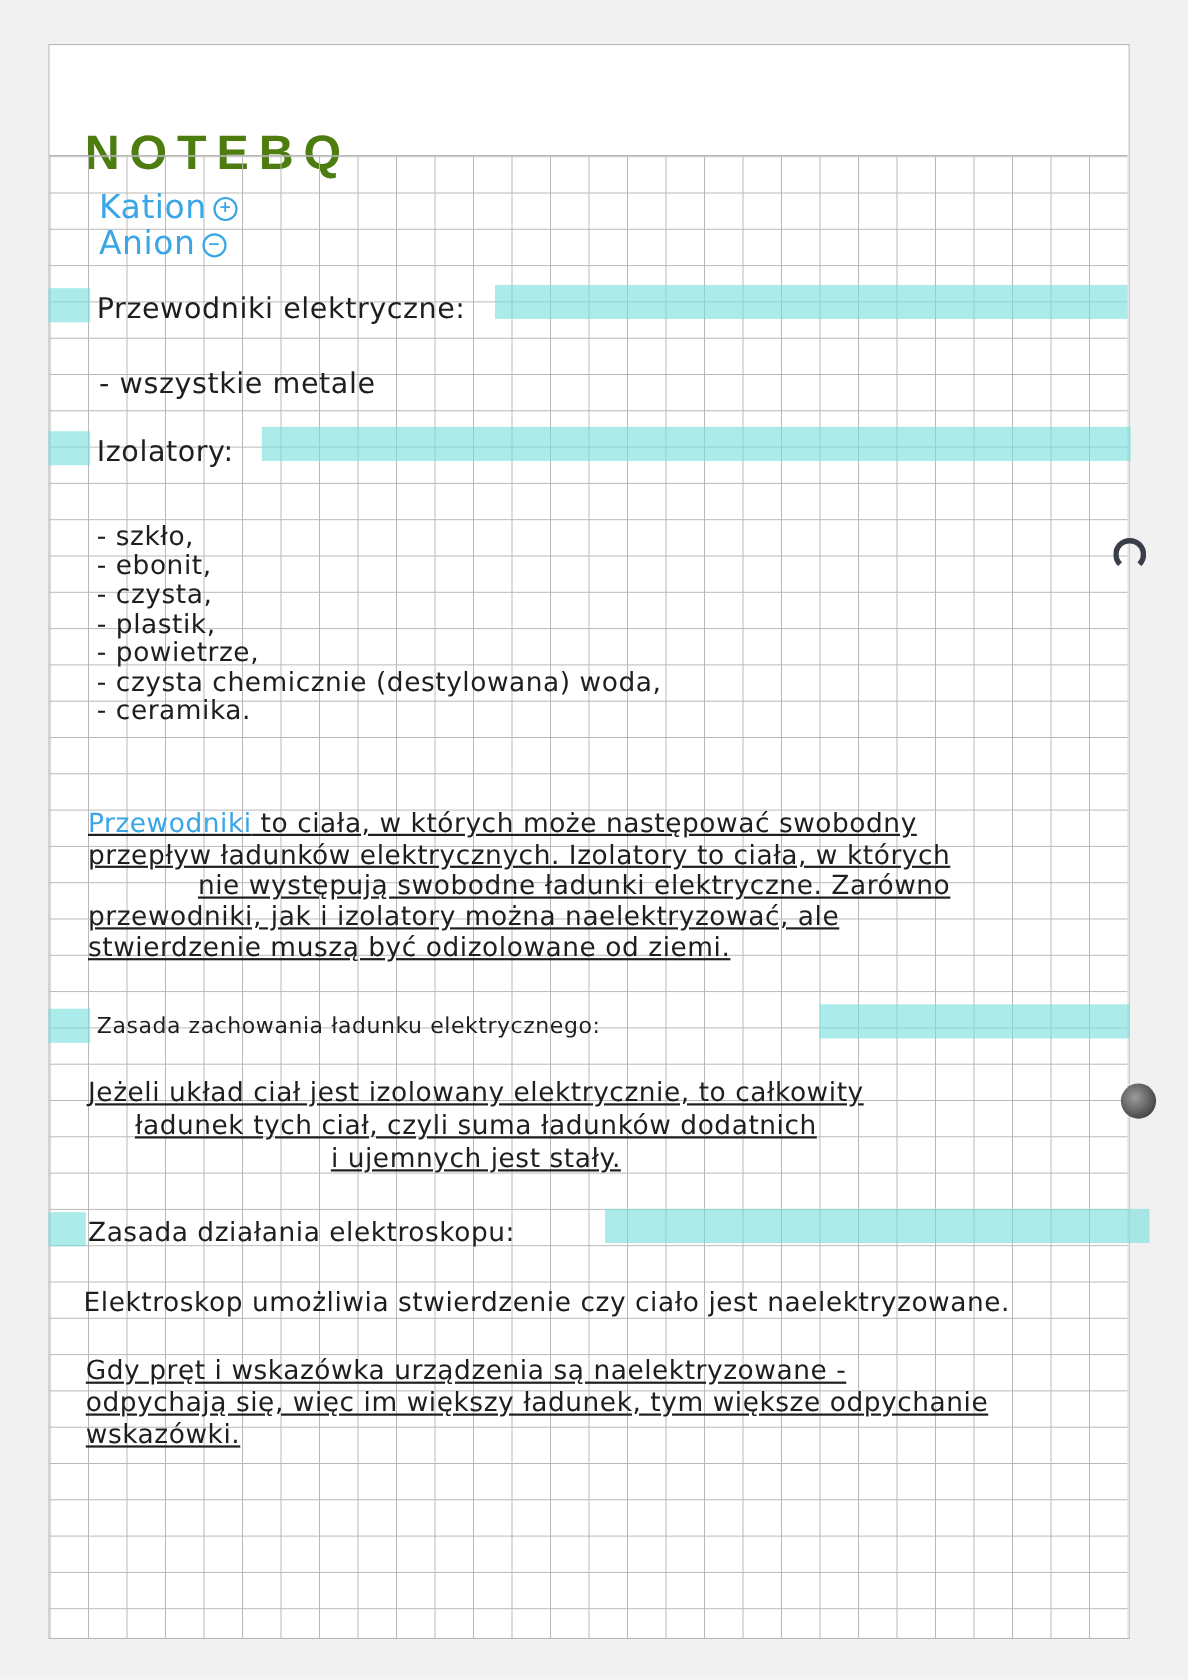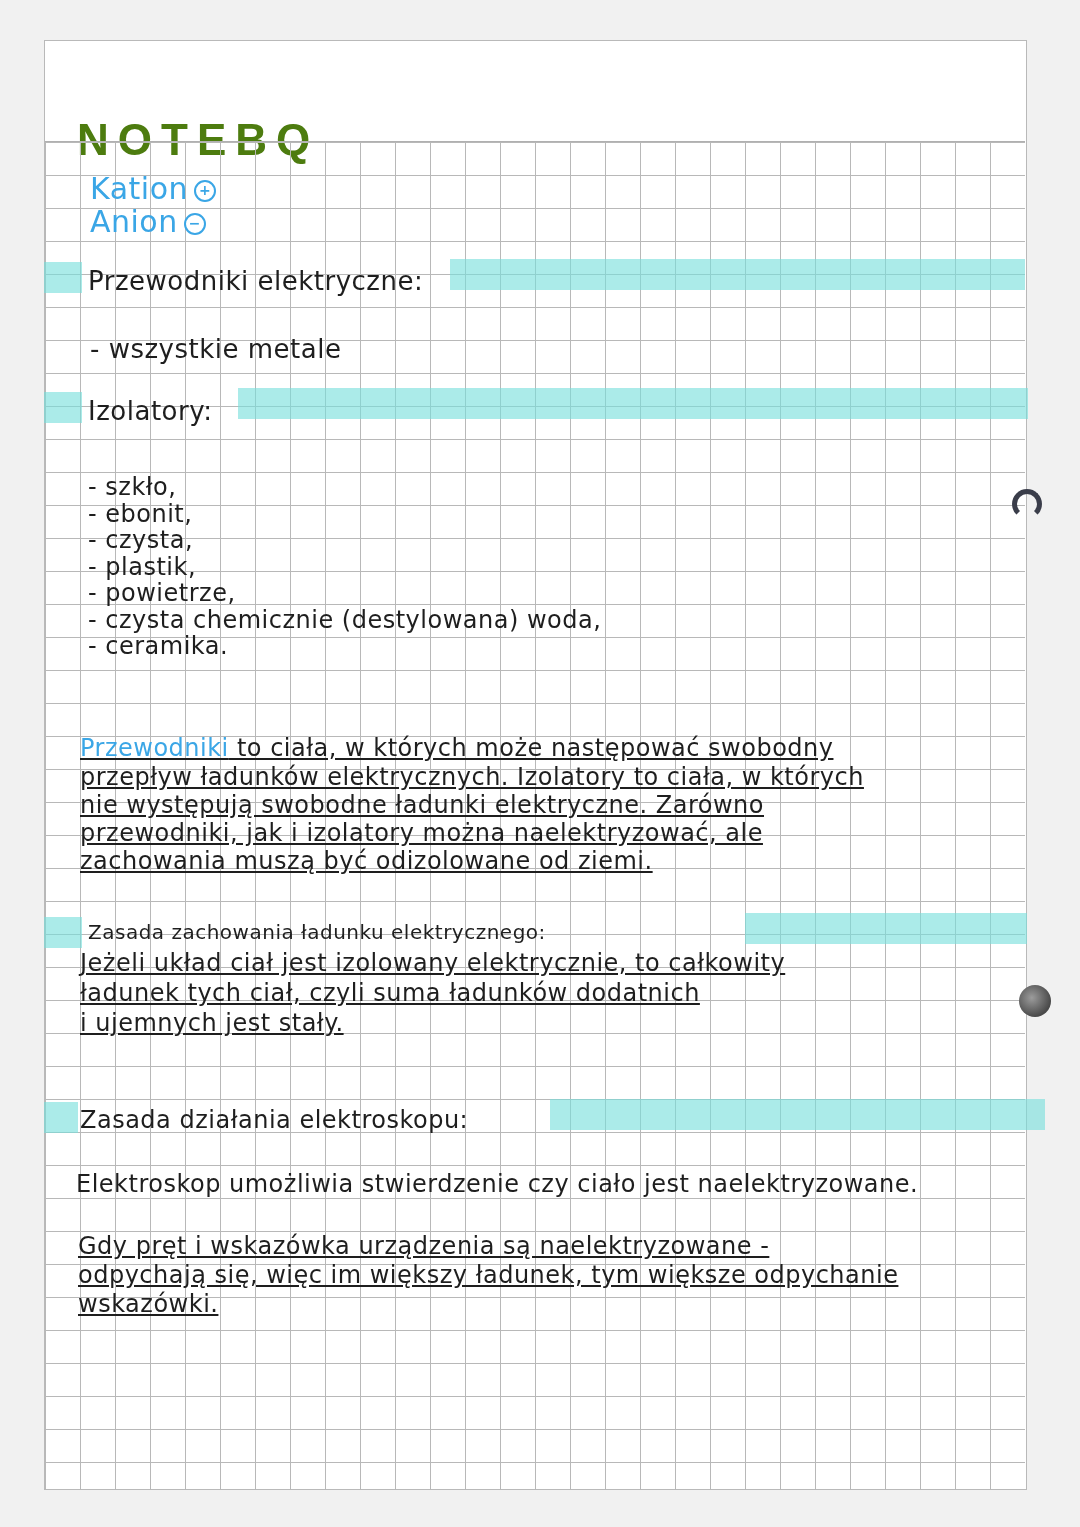--- a/index.html
+++ b/index.html
@@ -110,27 +110,27 @@
   <span class="hand">- czysta,</span>
   <span class="hand">- plastik,</span>
   <span class="hand">- powietrze,</span>
   <span class="hand">- czysta chemicznie (destylowana) woda,</span>
   <span class="hand">- ceramika.</span>
 </div>
 
 <div class="para" style="top:733px;">
   <span class="hand"><span class="blue">Przewodniki</span><span> to  ciała, w których może następować swobodny</span></span>
   <span class="hand" style="line-height:28px;">przepływ ładunków elektrycznych. Izolatory to ciała, w których</span>
-  <span class="hand" style="line-height:28px;">nie występują swobodne ładunki elektryczne. Zarówno</span>
+  <span class="hand" style="line-height:28px;text-align:right;">nie występują swobodne ładunki elektryczne. Zarówno</span>
   <span class="hand" style="line-height:28px;">przewodniki, jak i izolatory można naelektryzować, ale</span>
-  <span class="hand" style="line-height:28px;">zachowania muszą być odizolowane od ziemi.</span>
+  <span class="hand" style="line-height:28px;">stwierdzenie muszą być odizolowane od ziemi.</span>
 </div>
 
 <div class="hand" style="left:88px;top:922px;font-size:20px;">Zasada zachowania ładunku elektrycznego:</div>
-<div class="para" style="top:948px;">
+<div class="para" style="top:978px;text-align:center;">
   <span class="hand" style="line-height:30px;">Jeżeli układ ciał jest izolowany elektrycznie, to całkowity</span>
   <span class="hand" style="line-height:30px;">ładunek tych ciał, czyli suma ładunków dodatnich</span>
   <span class="hand" style="line-height:30px;">i ujemnych jest stały.</span>
 </div>
 
 <div class="hand" style="left:80px;top:1108px;font-size:24px;">Zasada działania elektroskopu:</div>
 <div class="hand" style="left:76px;top:1172px;font-size:24px;">Elektroskop umożliwia stwierdzenie czy ciało jest naelektryzowane.</div>
 <div class="para" style="top:1232px;left:78px;">
   <span class="hand" style="line-height:29px;">Gdy pręt i wskazówka urządzenia są naelektryzowane -</span>
   <span class="hand" style="line-height:29px;">odpychają się, więc im większy ładunek, tym większe odpychanie</span>

